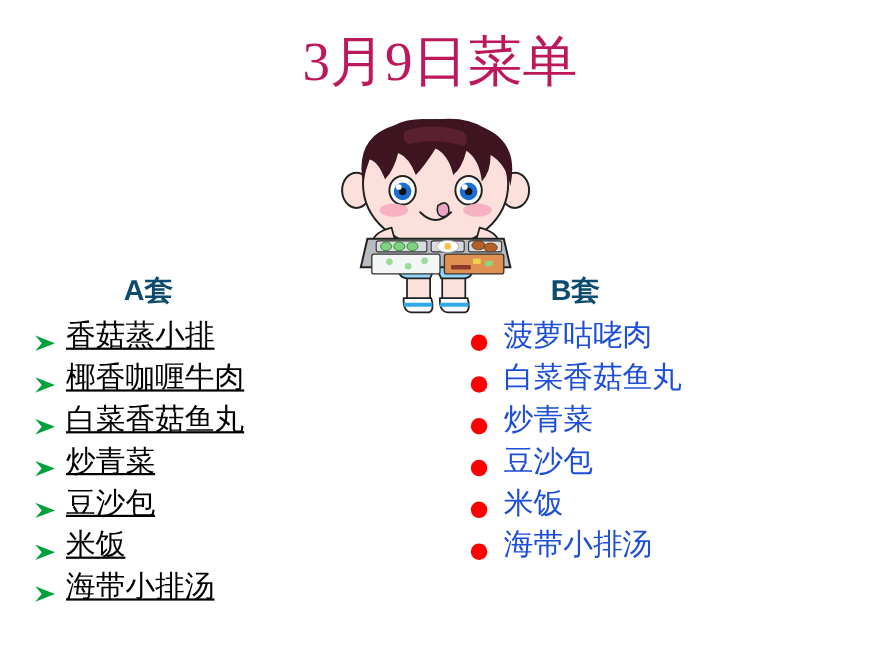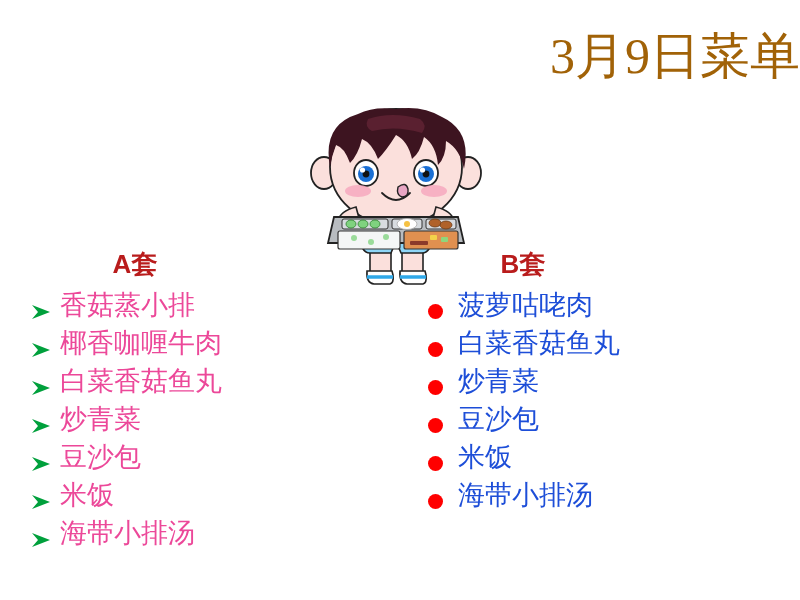--- a/index.html
+++ b/index.html
@@ -14,25 +14,25 @@
     overflow: hidden;
     font-family: "Liberation Serif", serif;
   }
 
   
   .slide-title {
     position: absolute;
     top: 30px;
     left: 0;
     width: 800px;
-    text-align: right;
+    text-align: center;
     font-family: "Liberation Serif", serif;
     font-size: 50px;
     line-height: 1.05;
-    color: #a16207;
+    color: #be185d;
     letter-spacing: 0px;
     white-space: nowrap;
   }
 
   
   .illustration {
     position: absolute;
     left: 296px;
     top: 107px;
     width: 200px;
@@ -44,21 +44,21 @@
   .menu-col {
     position: absolute;
     top: 250px;
   }
   .col-a { left: 30px;  width: 330px; }
   .col-b { left: 428px; width: 340px; }
 
   .set-header {
     font-size: 26px;
     font-weight: bold;
-    color: #b91c1c;
+    color: #0c4a6e;
     text-align: center;
     line-height: 1.1;
     height: 36px;
     font-family: "Liberation Sans", sans-serif;
     white-space: nowrap;
   }
   .col-a .set-header { padding-right: 120px; }
   .col-b .set-header { padding-right: 150px; }
   .set-header .cjk { font-family: "Liberation Serif", serif; font-weight: bold; }
 
@@ -78,21 +78,21 @@
   }
   .bullet {
     display: inline-block;
     width: 30px;
     flex: 0 0 30px;
     text-align: left;
     line-height: 38px;
   }
 
   
-  .col-a .dish-text { color: #ec4899; }
+  .col-a .dish-text { color: #000000; text-decoration: underline; }
   .col-a .bullet svg { display: block; margin-top: 13px; }
 
   
   .col-b .dish-text { color: #1d4ed8; }
   .col-b .bullet .dot {
     display: block;
     width: 15px;
     height: 15px;
     border-radius: 50%;
     background: #FF0000;

